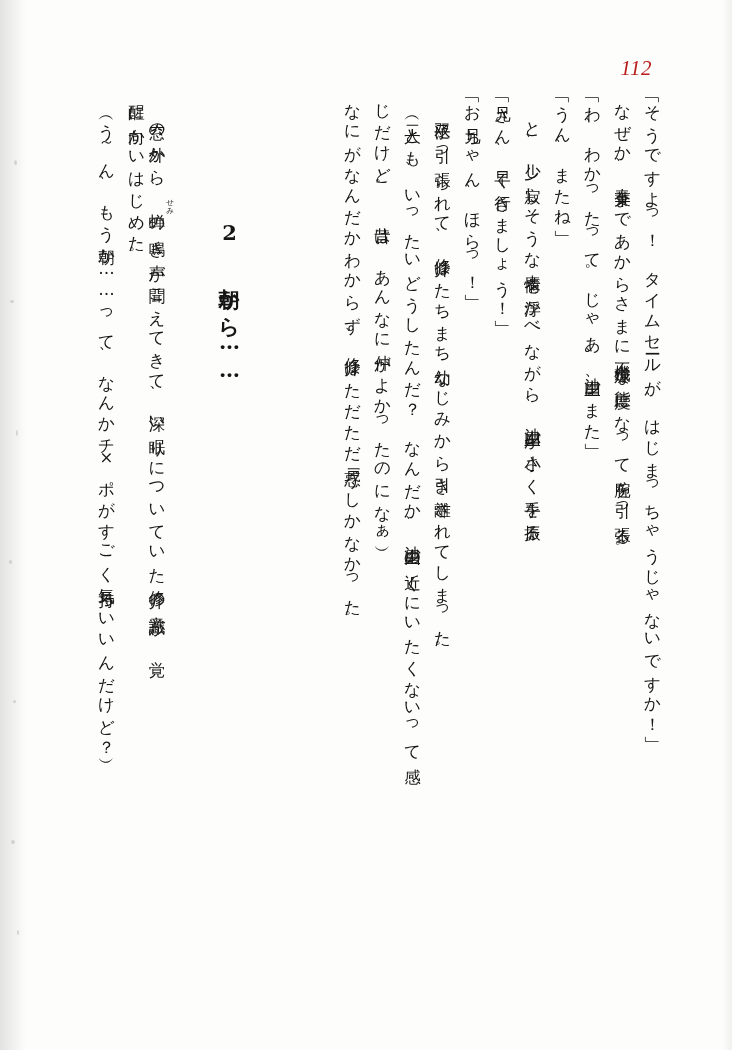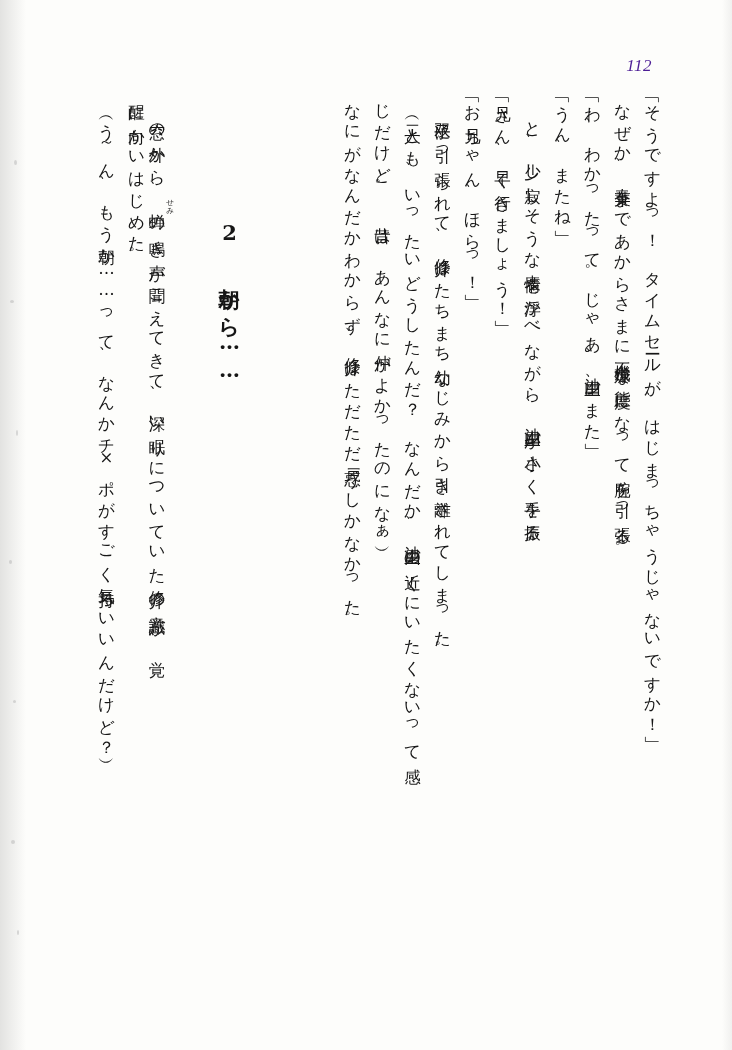--- a/index.html
+++ b/index.html
@@ -40,22 +40,22 @@
     background: linear-gradient(to left, rgba(150,150,150,0.12), rgba(255,255,255,0));
     pointer-events: none;
   }
 
   .page-number {
     position: absolute;
     top: 56px;
     right: 80px;
     font-family: "Liberation Serif", "DejaVu Serif", serif;
     font-style: italic;
-    font-size: 17px;
-    color: #4c1d95;
+    font-size: 21px;
+    color: #b91c1c;
     letter-spacing: 0.5px;
   }
 
   
   .text-block {
     position: absolute;
     top: 92px;
     right: 72px;
     left: 96px;
     bottom: 120px;

